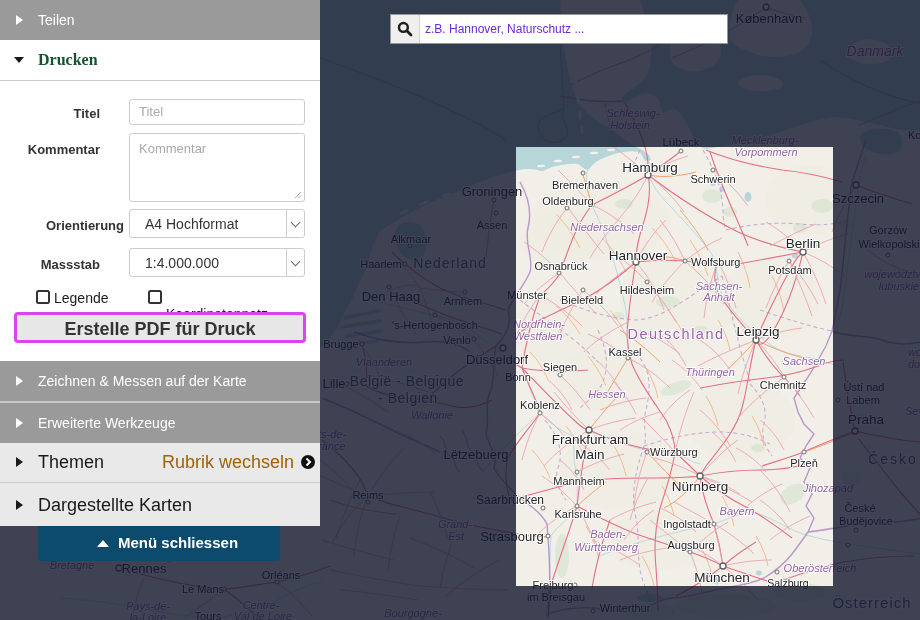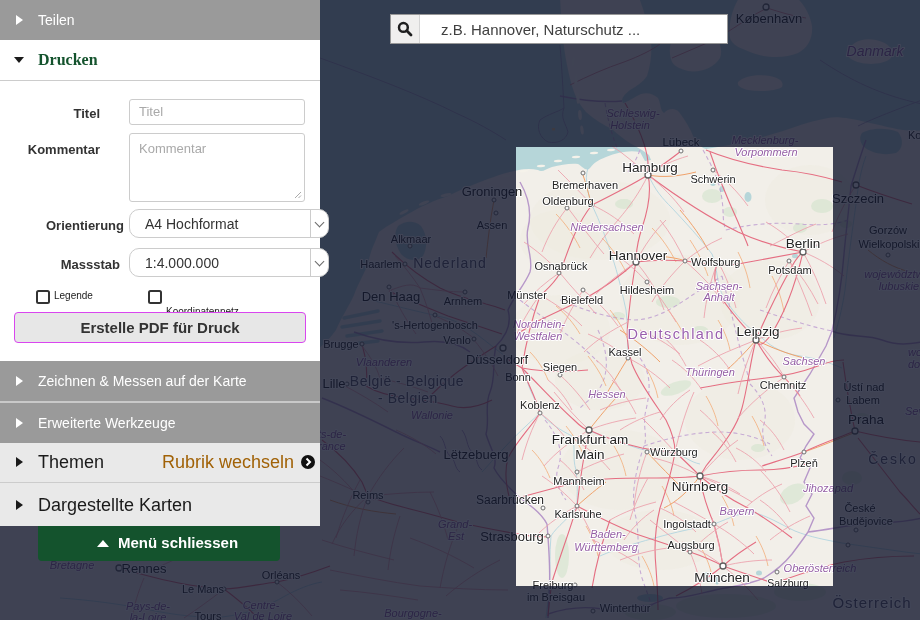--- a/index.html
+++ b/index.html
@@ -2,41 +2,41 @@
 <html><head>
 <meta charset="utf-8">
 <style>
   html,body{margin:0;padding:0;}
   body{width:920px;height:620px;overflow:hidden;position:relative;font-family:"Liberation Sans",sans-serif;background:#f2efe9;}
   #map{position:absolute;left:0;top:0;width:728px;height:620px;}
   #dim{position:absolute;left:516px;top:147px;width:317px;height:439px;box-shadow:0 0 0 2500px rgba(17,23,45,0.80);pointer-events:none;}
   
   #search{position:absolute;left:390px;top:14px;width:336px;height:28px;background:#fff;border:1px solid #979797;display:flex;align-items:center;}
   #search .ic{width:28px;height:100%;display:flex;align-items:center;justify-content:center;background:#f0efee;border-right:1px solid #d5d5d5;}
-  #search .ph{color:#404040;font-size:15px;padding-left:21px;}
+  #search .ph{color:#6d28d9;font-size:12px;padding-left:5px;}
   
   #sb{position:absolute;left:0;top:0;width:320px;height:526px;background:#fff;}
   .grow{position:absolute;left:0;width:320px;background:#9a9a9a;color:#fff;font-size:14px;}
   .lrow{position:absolute;left:0;width:320px;background:#e9e9e9;color:#1a1a1a;font-size:18px;}
   .rowtxt{position:absolute;left:38px;top:50%;transform:translateY(-50%);}
   .tri-r{position:absolute;left:16px;top:50%;margin-top:-5px;width:0;height:0;border-left:7px solid #fff;border-top:5px solid transparent;border-bottom:5px solid transparent;}
   .tri-r.blk{border-left-color:#1a1a1a;}
   .tri-d{position:absolute;left:14px;top:50%;margin-top:-3px;width:0;height:0;border-top:6px solid #1a1a1a;border-left:5px solid transparent;border-right:5px solid transparent;}
   .lbl{position:absolute;font-size:13px;font-weight:bold;color:#333;text-align:right;width:100px;left:0;}
   .inp{position:absolute;left:129px;width:176px;background:#fff;border:1px solid #ccc;border-radius:3px;box-sizing:border-box;color:#a9a9a9;font-size:13px;}
-  .sel{position:absolute;left:129px;width:200px;height:29px;background:#fff;border:1px solid #ccc;border-radius:10px;box-sizing:border-box;font-size:14px;color:#333;}
+  .sel{position:absolute;left:129px;width:176px;height:29px;background:#fff;border:1px solid #ccc;border-radius:3px;box-sizing:border-box;font-size:14px;color:#333;}
   .sel .t{position:absolute;left:15px;top:50%;transform:translateY(-50%);}
   .sel .arr{position:absolute;right:0;top:0;width:17px;height:100%;border-left:1px solid #ccc;display:flex;align-items:center;justify-content:center;}
   .chev{width:6px;height:6px;border-right:1.7px solid #6a6a6a;border-bottom:1.7px solid #6a6a6a;transform:rotate(45deg);margin-top:-3px;}
   .cb{position:absolute;width:10px;height:10px;border:2px solid #333;border-radius:2.5px;background:#fff;}
-  .cblbl{position:absolute;font-size:10px;color:#1a1a1a;}
-  #pdfbtn{position:absolute;left:14px;top:312px;width:292px;height:31px;background:#e7e7e7;border:1px solid #d946ef;border-radius:4px;box-sizing:border-box;font-size:15px;font-weight:bold;color:#333;text-align:center;line-height:29px;}
+  .cblbl{position:absolute;font-size:14px;color:#1a1a1a;}
+  #pdfbtn{position:absolute;left:14px;top:312px;width:292px;height:31px;background:#e7e7e7;border:3px solid #d946ef;border-radius:4px;box-sizing:border-box;font-size:18px;font-weight:bold;color:#333;text-align:center;line-height:29px;}
   .sep1{position:absolute;left:0;width:320px;height:1.5px;background:#c9c9c9;}
   .sepw{position:absolute;left:0;width:320px;height:1px;background:#ccc;}
-  #menubtn{position:absolute;left:38px;top:526px;width:242px;height:35px;background:#14532d;border-radius:0 0 4px 4px;}
+  #menubtn{position:absolute;left:38px;top:526px;width:242px;height:35px;background:#0c4a6e;border-radius:0 0 4px 4px;}
   #menubtn .tri-u{position:absolute;left:59px;top:14px;width:0;height:0;border-bottom:7px solid #fff;border-left:6px solid transparent;border-right:6px solid transparent;}
   #menubtn .t{position:absolute;left:80px;top:8px;color:#fff;font-weight:bold;font-size:15px;}
 </style>
 </head>
 <body>
 <div id="map"><svg width="920" height="620" viewBox="0 0 920 620" font-family="Liberation Sans, sans-serif">
 <rect x="0" y="0" width="920" height="620" fill="#f2efe9"></rect>
 <ellipse cx="600" cy="220" rx="70" ry="40" fill="#eeeade" opacity="0.4"></ellipse>
 <ellipse cx="680" cy="300" rx="60" ry="45" fill="#eeeade" opacity="0.4"></ellipse>
 <ellipse cx="560" cy="330" rx="50" ry="35" fill="#eeeade" opacity="0.4"></ellipse>
@@ -563,21 +563,21 @@
       </svg></div>
 
   <div class="lbl" style="top:218px;padding-left:24px;">Orientierung</div>
   <div class="sel" style="top:209px;">
       <span class="t">A4 Hochformat</span>
       <span class="arr">
         <span class="chev"></span>
       </span>
     </div>
 
-  <div class="lbl" style="top:257px;padding-left:20px;">Massstab</div>
+  <div class="lbl" style="top:257px;">Massstab</div>
   <div class="sel" style="top:248px;">
       <span class="t">1:4.000.000</span>
       <span class="arr">
         <span class="chev"></span>
       </span>
     </div>
 
   <div class="cb" style="left:36px;top:290px;"></div>
   <div class="cblbl" style="left:54px;top:290px;">Legende</div>
   <div class="cb" style="left:148px;top:290px;"></div>

